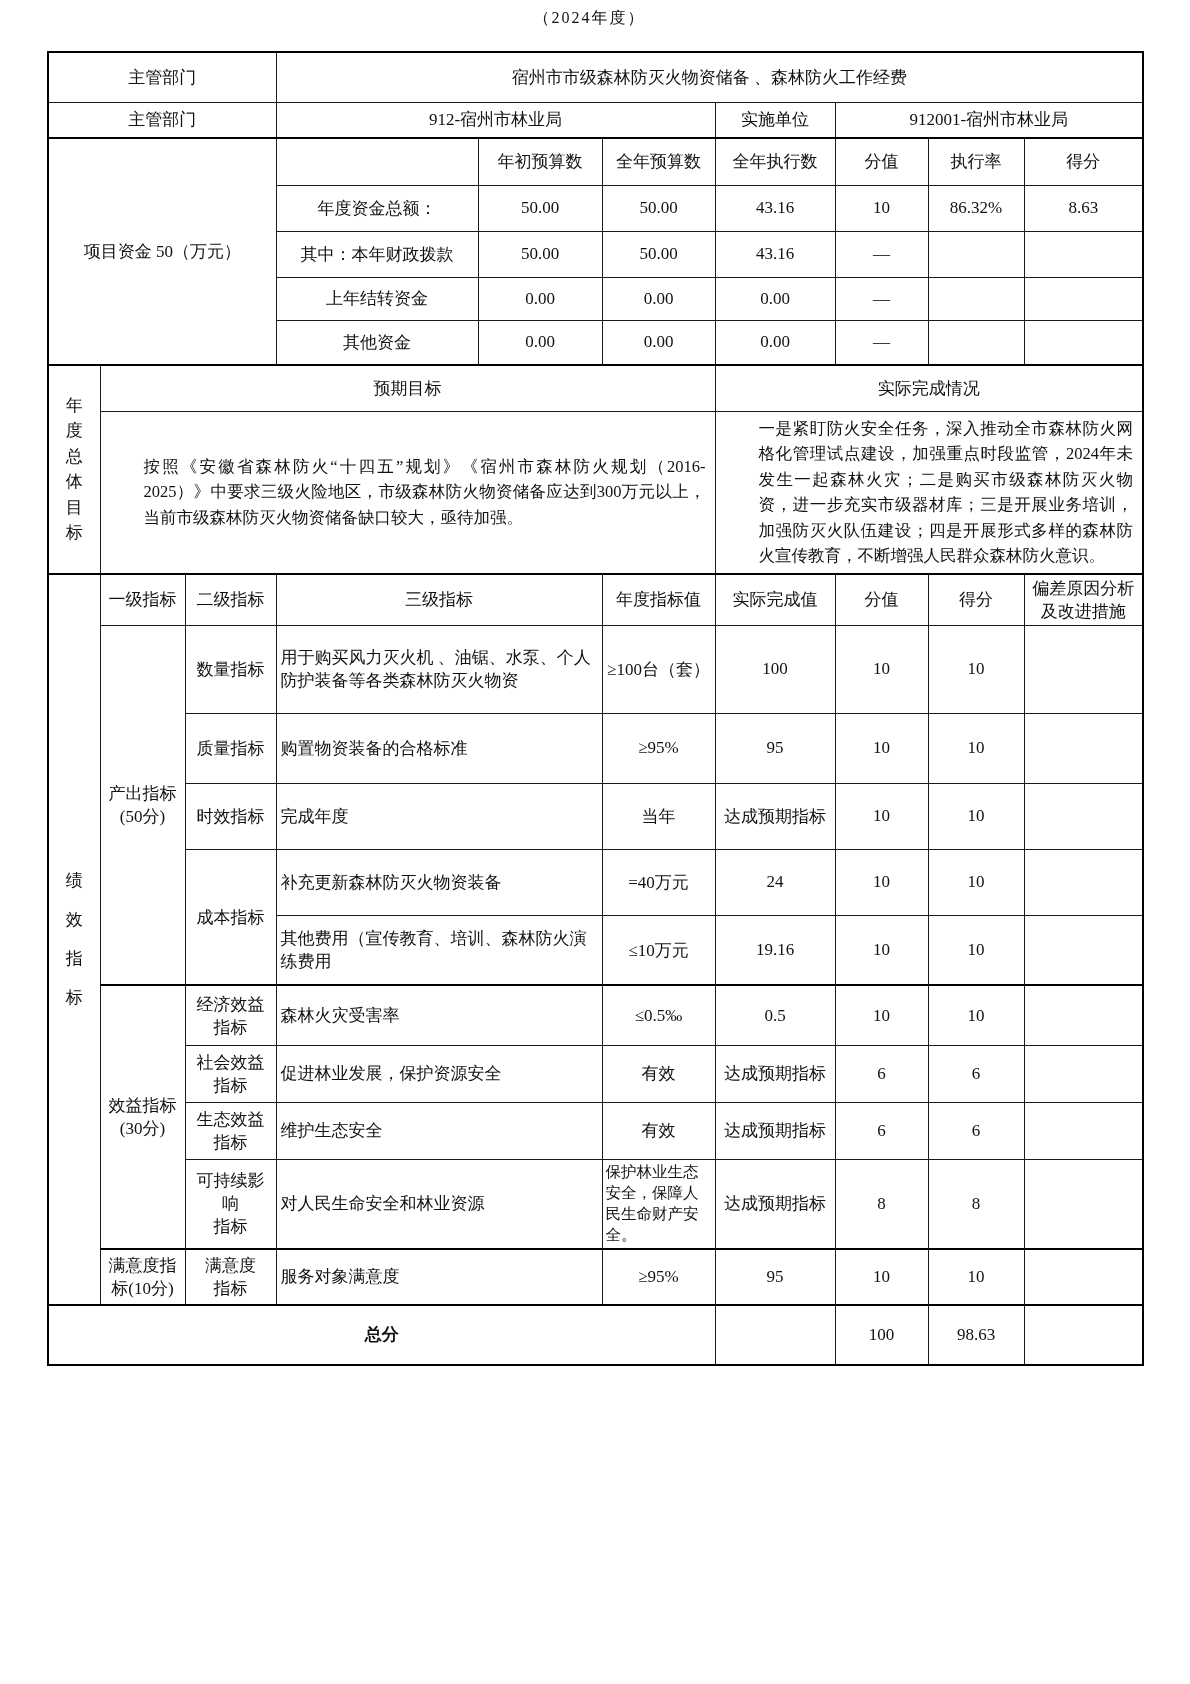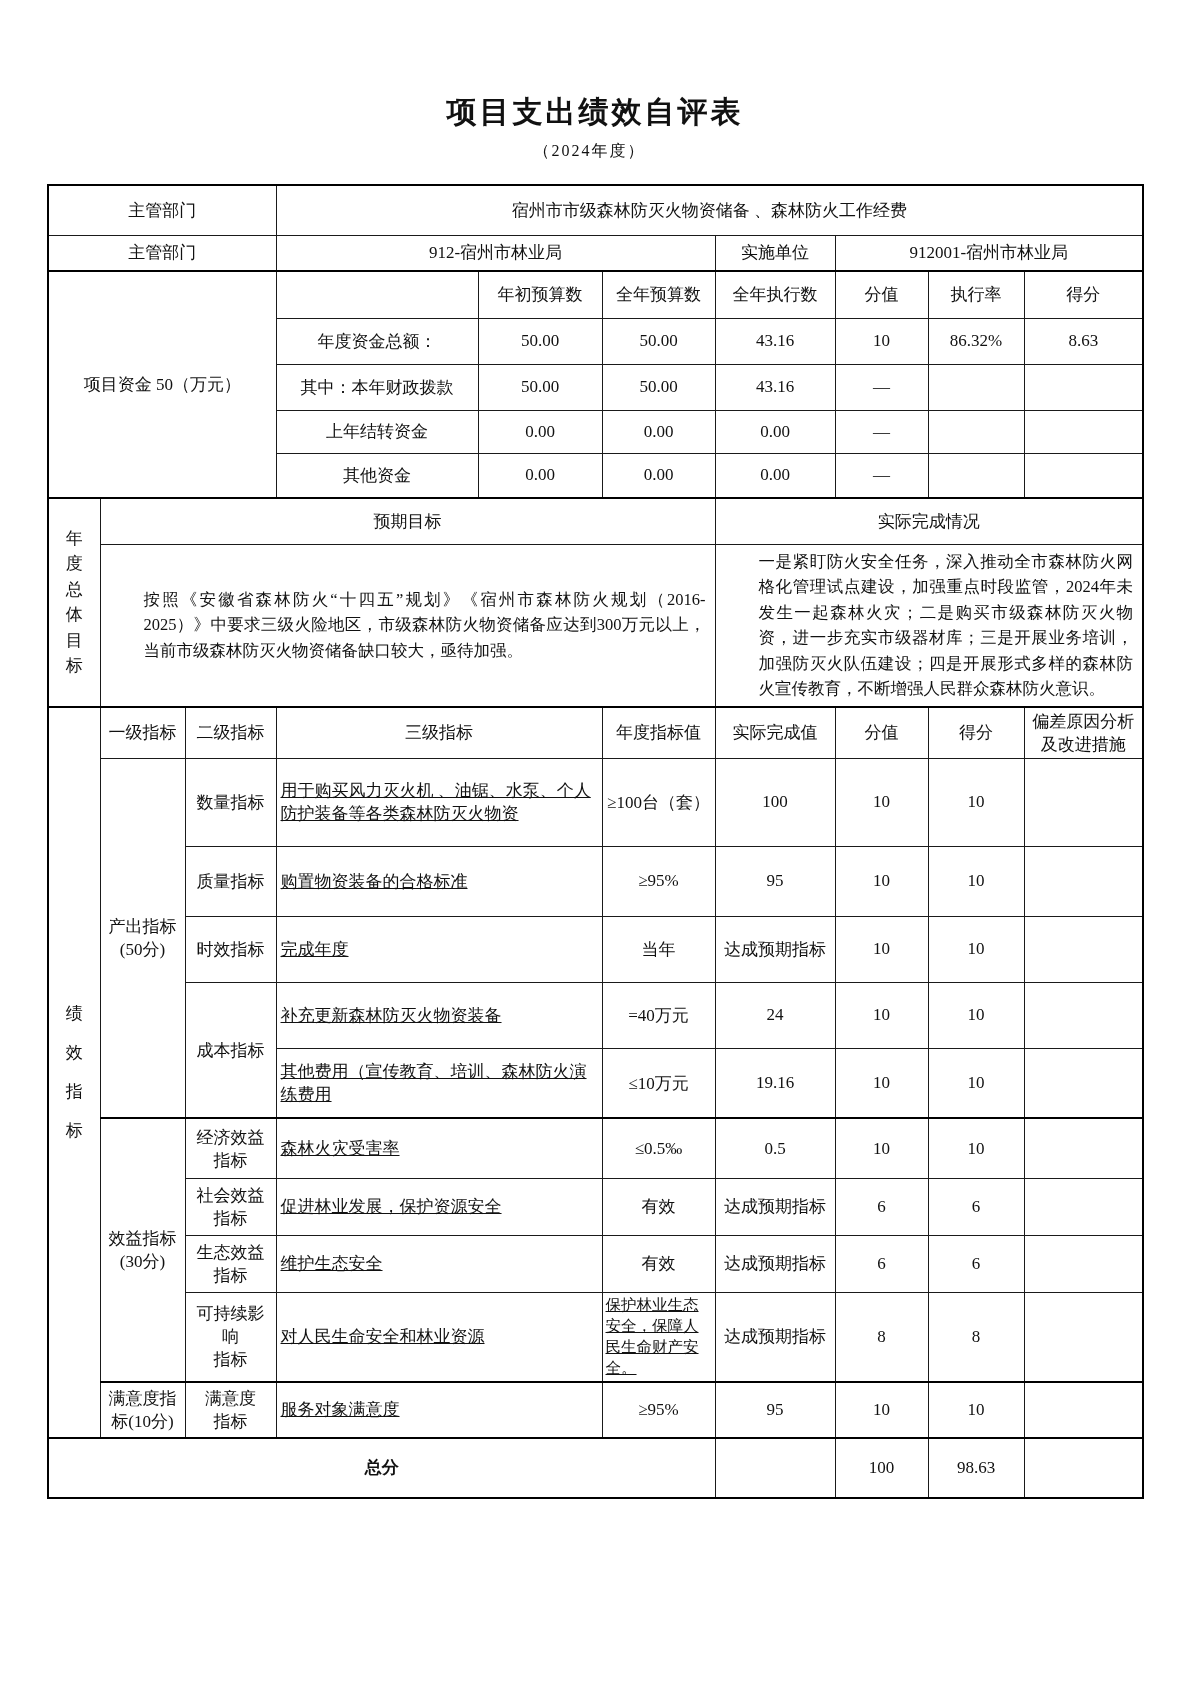--- a/index.html
+++ b/index.html
@@ -34,21 +34,21 @@
   }
   td{
     border:1px solid #1a1a1a;
     text-align:center;
     vertical-align:middle;
     padding:2px 4px;
     overflow:hidden;
   }
   table.main{border:2px solid #000;}
   tr.thick td{border-top:2px solid #000;}
-  td.left{text-align:left;text-decoration:underline;}
+  td.left{text-align:left;}
   td.just{text-align:justify;vertical-align:middle;padding-left:43px;}
   td.pre{white-space:pre-line;}
   td.wrap{word-break:break-all;margin-top:7px;}
   td.bold{font-weight:bold;}
   .goaltext{
     font-size:16.5px;
     line-height:1.55;
     padding:4px 9px;
   }
   .smalltext{
@@ -63,21 +63,20 @@
     line-height:1.5;
     text-align:center;
   }
   .vtext.wide{line-height:2.3;}
 </style>
 </head>
 <body>
 
 <div class="page">
 
-  <h1 class="title">项目支出绩效自评表</h1>
   <div class="subtitle">（2024年度）</div>
 
   <table class="main">
     <colgroup>
       <col style="width:52px">
         <col style="width:85px">
         <col style="width:91px">
       <col style="width:202px">
         <col style="width:124px">
         <col style="width:113px">

